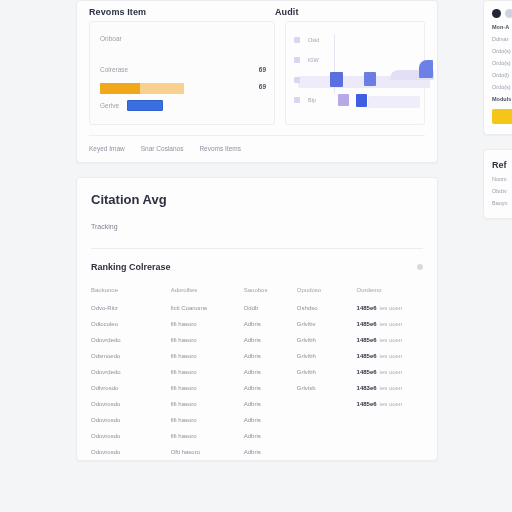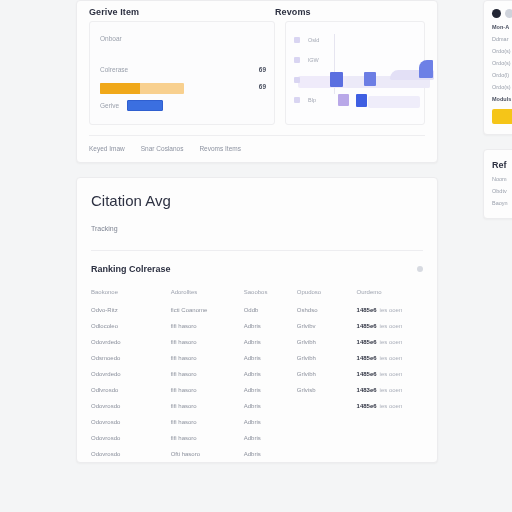--- a/index.html
+++ b/index.html
@@ -116,21 +116,21 @@
     position: absolute; border-radius: 1px;
   }
 
   
   .top-divider { height: 1px; background: #eeeef0; margin: 10px 12px 0 12px; }
   .link-row { display: flex; gap: 16px; padding: 9px 12px 2px 12px; }
   .flink { font-size: 6.5px; color: #8d93a1; }
 
   
   .cite-card { padding: 14px 14px 0 14px; }
-  .cite-title { font-size: 15px; font-weight: normal; color: #2d3142; }
+  .cite-title { font-size: 13px; font-weight: bold; color: #2d3142; }
   .cite-sub   { font-size: 7px; color: #7f8593; margin-top: 16px; }
   .cite-div   { height: 1px; background: #ededf0; margin: 18px 0 0 0; }
 
   .rank-head {
     display: flex; align-items: center; justify-content: space-between;
     padding: 13px 0 12px 0;
   }
   .rank-title { font-size: 9px; font-weight: bold; color: #2d3142; }
   .rank-dot {
     width: 6px; height: 6px; border-radius: 50%;
@@ -191,24 +191,24 @@
 <body>
 
 <div id="app">
 
   <div class="main-col">
 
     <div class="card top-card">
 
       <div class="top-head">
         <div class="h-left">
-          <div class="panel-title blur">Gerive Item</div>
+          <div class="panel-title blur">Revoms Item</div>
         </div>
         <div class="h-right">
-          <div class="panel-title blur">Revoms</div>
+          <div class="panel-title blur">Audit</div>
         </div>
       </div>
 
       <div class="top-body">
 
         <div class="metrics-panel">
           <div class="metric-row">
             <span class="metric-label blur">Onboar</span>
             <span class="metric-value blur"></span>
           </div>

